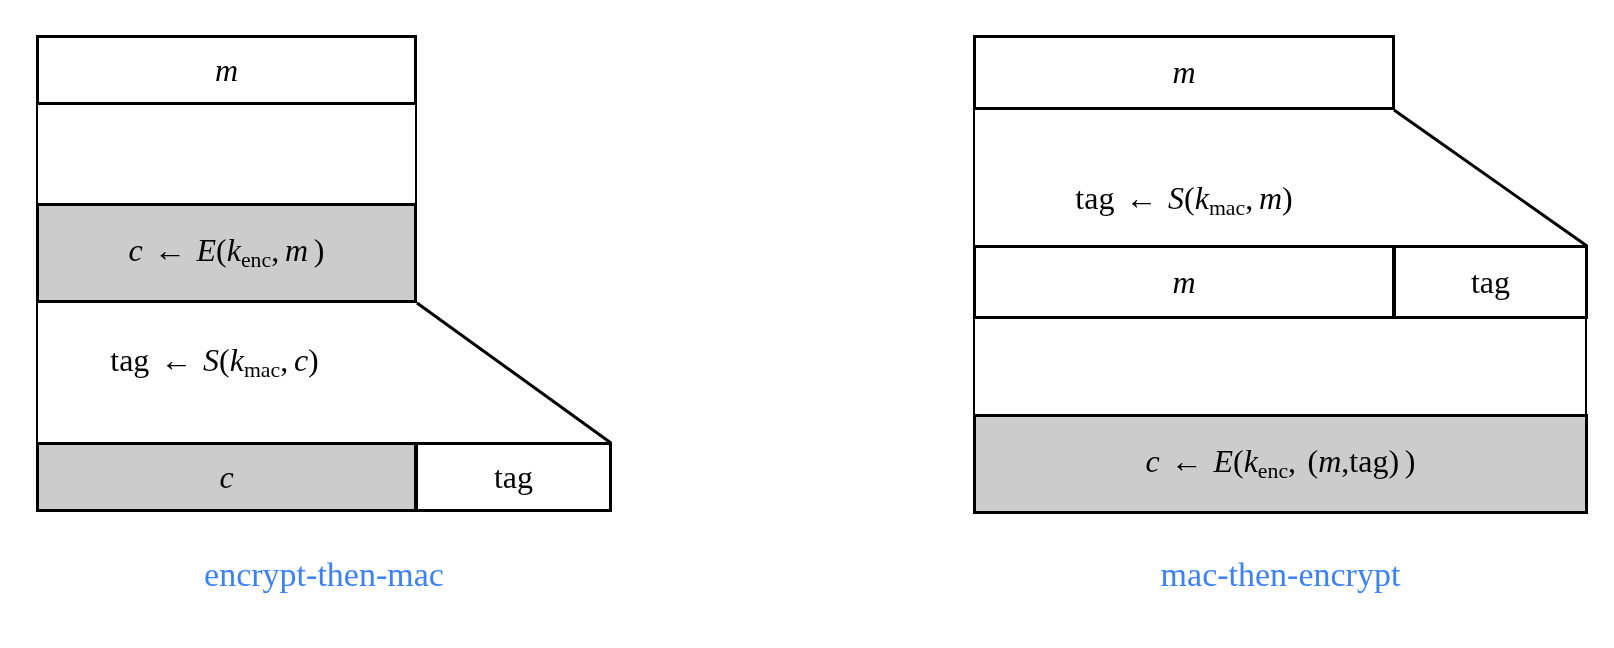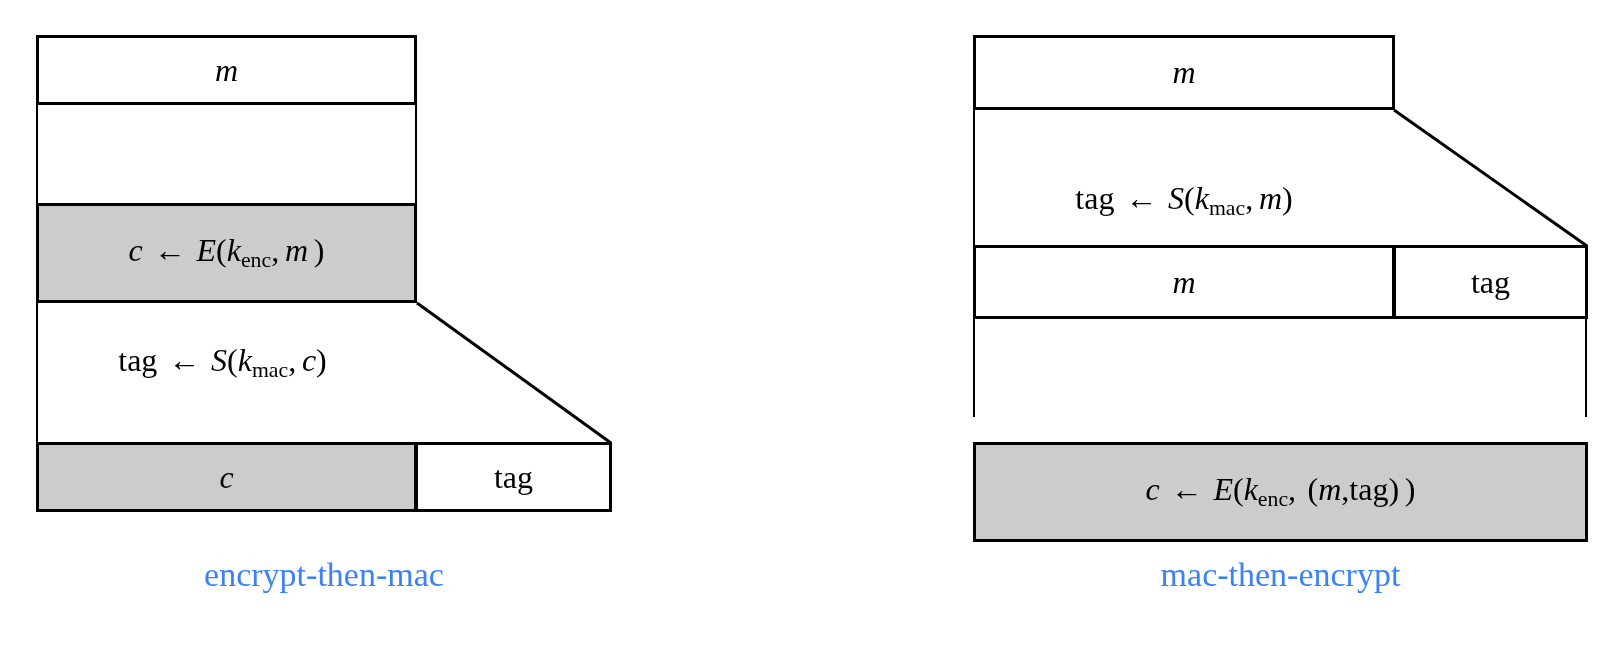--- a/index.html
+++ b/index.html
@@ -96,21 +96,21 @@
     <div class="box lbl-30 math" style="left:36px; top:35px; width:381px; height:70px;">
       <span class="mvar">m</span>
     </div>
 
     <div class="box shaded lbl-30 math" style="left:36px; top:203px; width:381px; height:100px;">
       <span>
         <span class="mvar">c</span><span class="thinsp"></span><span class="arrow">←</span><span class="thinsp"></span><span class="mvar">E</span><span class="mrm">(</span><span class="mvar">k</span><span class="sub">enc</span><span class="mrm">,</span><span class="thinsp"></span><span class="mvar">m</span><span class="thinsp"></span><span class="mrm">)</span>
       </span>
     </div>
 
-    <div class="formula lbl-30 math" style="left:32px; top:335px; width:381px; height:56px;">
+    <div class="formula lbl-30 math" style="left:24px; top:335px; width:381px; height:56px;">
       <span>
         <span class="mrm">tag</span><span class="thinsp"></span><span class="arrow">←</span><span class="thinsp"></span><span class="mvar">S</span><span class="mrm">(</span><span class="mvar">k</span><span class="sub">mac</span><span class="mrm">,</span><span class="thinsp"></span><span class="mvar">c</span><span class="mrm">)</span>
       </span>
     </div>
 
     <div class="box shaded lbl-30 math" style="left:36px; top:442px; width:381px; height:70px;">
       <span class="mvar">c</span>
     </div>
     <div class="box lbl-30 math" style="left:415px; top:442px; width:197px; height:70px;">
       <span class="mrm">tag</span>
@@ -137,21 +137,21 @@
       </span>
     </div>
 
     <div class="box lbl-30 math" style="left:973px; top:245px; width:422px; height:74px;">
       <span class="mvar">m</span>
     </div>
     <div class="box lbl-30 math" style="left:1393px; top:245px; width:195px; height:74px;">
       <span class="mrm">tag</span>
     </div>
 
-    <div class="box shaded lbl-30 math" style="left:973px; top:414px; width:615px; height:100px;margin-top:28px;">
+    <div class="box shaded lbl-30 math" style="left:973px; top:414px; width:615px; height:100px;">
       <span>
         <span class="mvar">c</span><span class="thinsp"></span><span class="arrow">←</span><span class="thinsp"></span><span class="mvar">E</span><span class="mrm">(</span><span class="mvar">k</span><span class="sub">enc</span><span class="mrm">,</span><span class="thinsp"></span><span class="thinsp"></span><span class="mrm">(</span><span class="mvar">m</span><span class="mrm">,</span><span class="mrm">tag</span><span class="mrm">)</span><span class="thinsp"></span><span class="mrm">)</span>
       </span>
     </div>
 
     <div class="caption cap" style="left:973px; top:556px; width:615px;">mac-then-encrypt</div>
   </div>
 
 </div>
 

